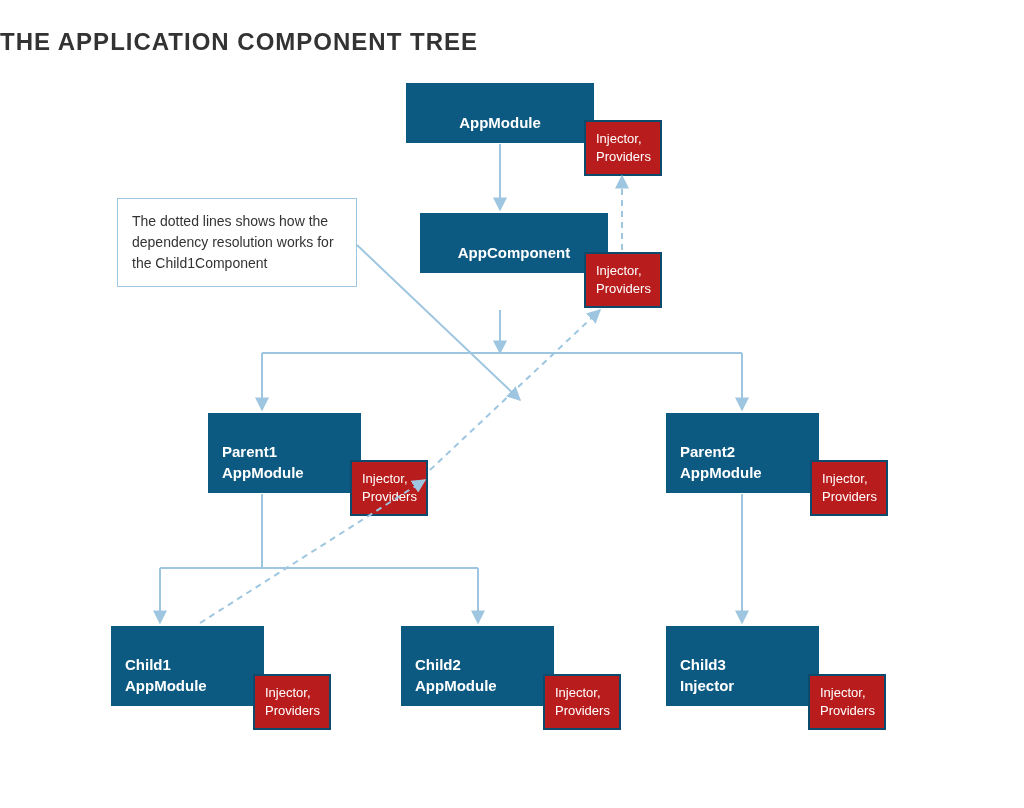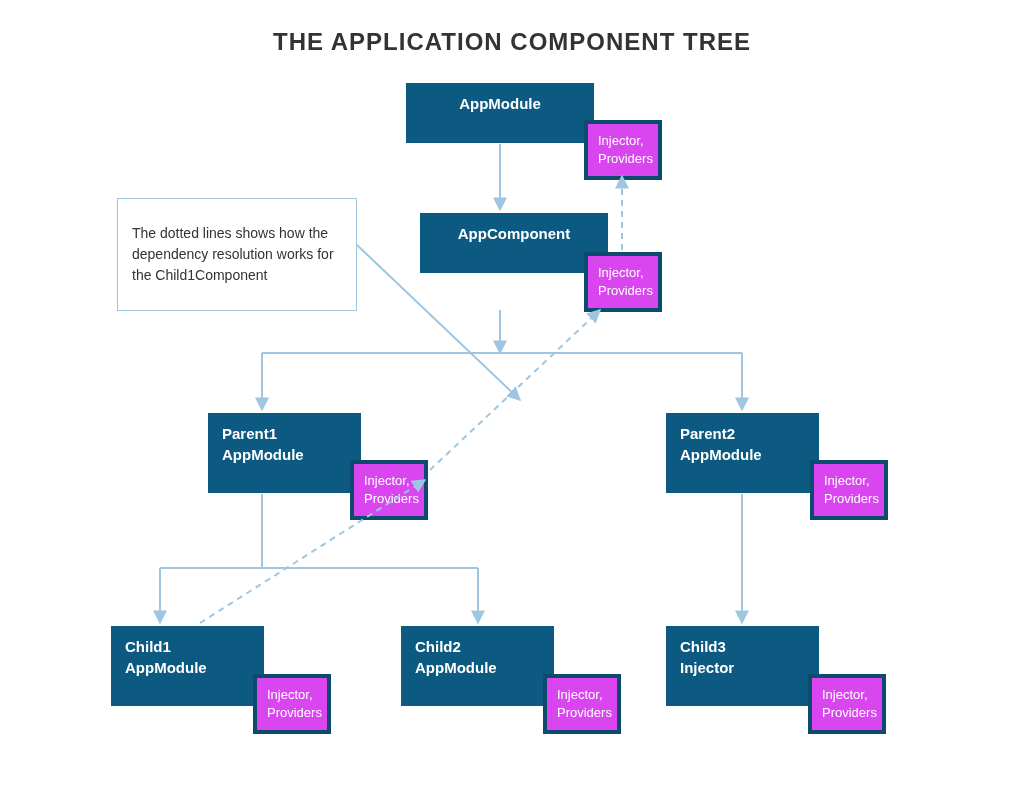--- a/index.html
+++ b/index.html
@@ -10,56 +10,56 @@
     width: 1024px;
     height: 808px;
     position: relative;
     overflow: hidden;
   }
   h1.title {
     position: absolute;
     left: 0; right: 0;
     top: 28px;
     margin: 0;
-    text-align: center;
+    text-align: left;
     font-size: 24px;
     letter-spacing: 1px;
     color: #333;
     font-weight: bold;
   }
   .node {
     position: absolute;
     background: #0c5a81;
     border: 1px solid #fff;
     color: #fff;
     font-weight: bold;
     font-size: 15px;
     padding: 10px 14px;
     display: flex;
-    align-items: flex-start;
+    align-items: flex-end;
     line-height: 1.4;
   }
   .node.center { justify-content: center; text-align: center; }
   .badge {
     position: absolute;
-    background: #d946ef;
+    background: #b91c1c;
     color: #fff;
     font-size: 13px;
     font-weight: normal;
     padding: 8px 10px;
     line-height: 1.4;
-    border: 4px solid #0c4a6e;
+    border: 2px solid #0c4a6e;
   }
   .note {
     position: absolute;
     border: 1px solid #9ec6e0;
     background: #fff;
     color: #333;
     font-size: 14px;
-    padding: 24px 14px;
+    padding: 12px 14px;
     line-height: 1.5;
   }
   svg.connectors {
     position: absolute;
     left: 0; top: 0;
     width: 1024px;
     height: 808px;
     pointer-events: none;
   }
 </style>

